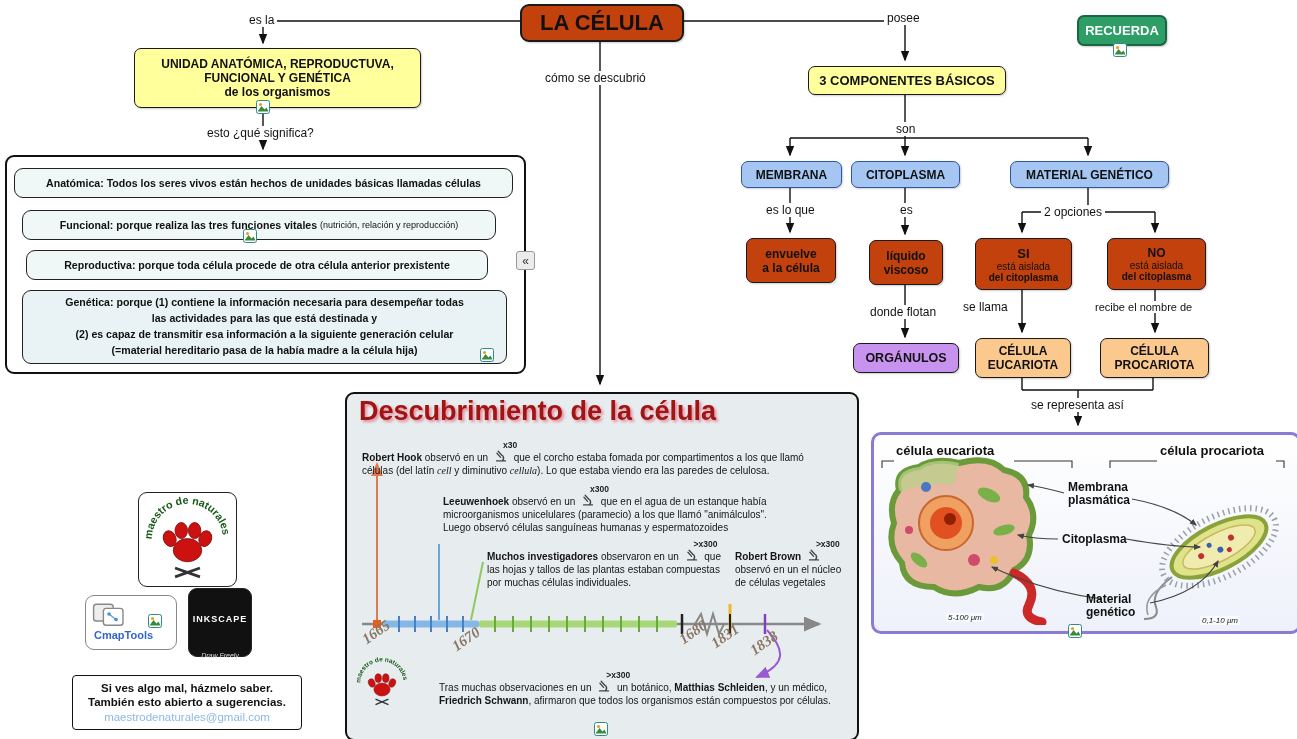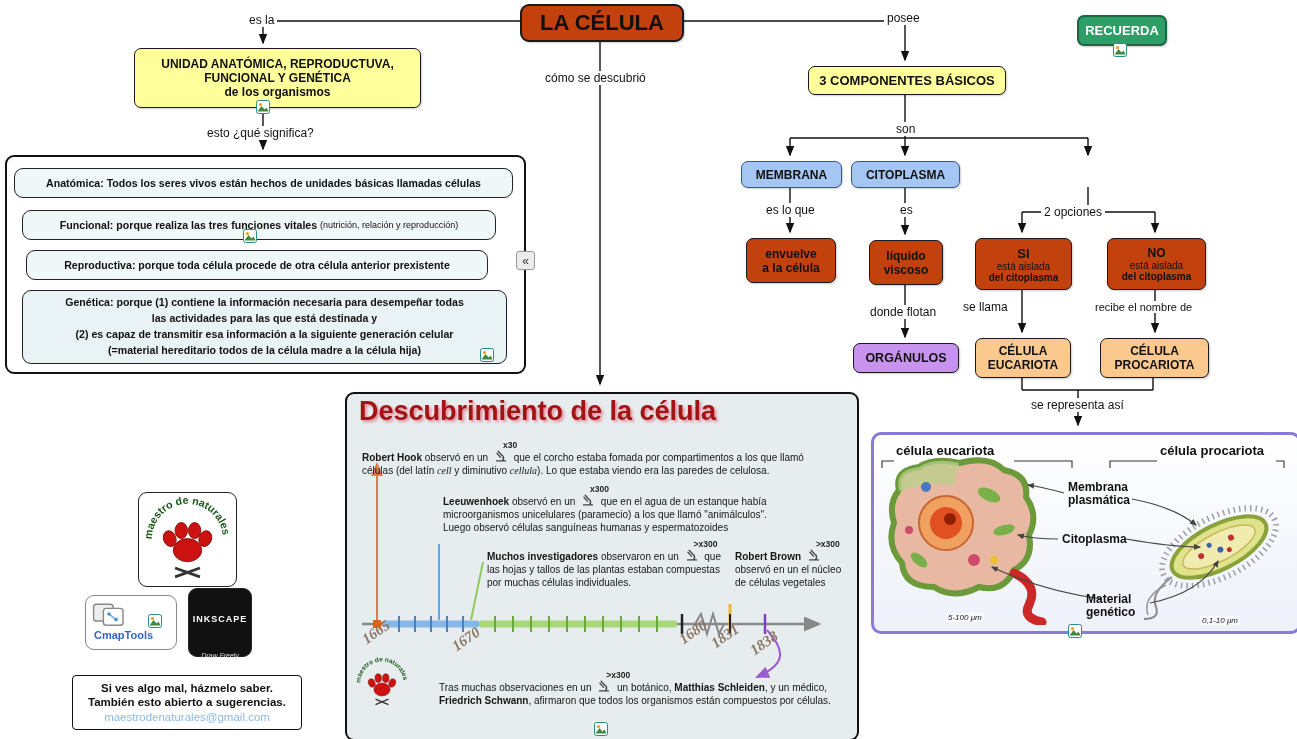--- a/index.html
+++ b/index.html
@@ -135,21 +135,21 @@
     <div class="sig-item" style="left:15px;top:53px;width:472px;height:28px;">
       <span>Funcional: porque realiza las tres funciones vitales</span>&nbsp;<span style="font-size:9px;font-weight:normal;">(nutrición, relación y reproducción)</span>
     </div>
     <div class="sig-item" style="left:19px;top:93px;width:460px;height:28px;justify-content:center;">
       <span>Reproductiva: porque toda célula procede de otra célula anterior prexistente</span>
     </div>
     <div class="sig-item" style="left:15px;top:133px;width:483px;height:72px;flex-direction:column;background:#e9f2f4;line-height:1.5;">
       <span>Genética: porque (1) contiene la información necesaria para desempeñar todas</span>
       <span>las actividades para las que está destinada y</span>
       <span>(2) es capaz de transmitir esa información a la siguiente generación celular</span>
-      <span>(=material hereditario todos de la célula madre a la célula hija)</span>
+      <span>(=material hereditario pasa de la había madre a la célula hija)</span>
     </div>
   </div>
   <span class="attach" style="left:243px;top:229px;">
     <svg viewBox="0 0 14 14" width="14" height="14">
         <rect x="0.5" y="0.5" width="13" height="13" rx="2" fill="#fff" stroke="#2e8b8b"></rect>
         <circle cx="4.5" cy="4.5" r="1.6" fill="#e8a020"></circle>
         <path d="M1.5 11.5 L5.5 6 L8.5 9.5 L10.5 7.5 L12.5 11.5 Z" fill="#3a8a3a"></path>
       </svg>
   </span>
   <span class="attach" style="left:480px;top:348px;">
@@ -163,20 +163,23 @@
 
   <div class="node yellow" style="left:808px;top:66px;width:196px;height:27px;">
     <span style="font-size:13px;font-weight:bold;">3 COMPONENTES BÁSICOS</span>
   </div>
 
   <div class="node blue" style="left:741px;top:161px;width:99px;height:25px;">
     <span style="font-size:12px;font-weight:bold;">MEMBRANA</span>
   </div>
   <div class="node blue" style="left:851px;top:161px;width:107px;height:25px;">
     <span style="font-size:12px;font-weight:bold;">CITOPLASMA</span>
+  </div>
+  <div class="node blue" style="left:1010px;top:161px;width:157px;height:25px;">
+    <span style="font-size:12px;font-weight:bold;">MATERIAL GENÉTICO</span>
   </div>
 
   <div class="node" style="left:746px;top:238px;width:88px;height:43px;">
     <span style="font-size:12px;font-weight:bold;">envuelve</span>
     <span style="font-size:12px;font-weight:bold;">a la célula</span>
   </div>
   <div class="node" style="left:869px;top:240px;width:72px;height:43px;">
     <span style="font-size:12px;font-weight:bold;text-align:center;">líquido</span>
     <span style="font-size:12px;font-weight:bold;">viscoso</span>
   </div>

